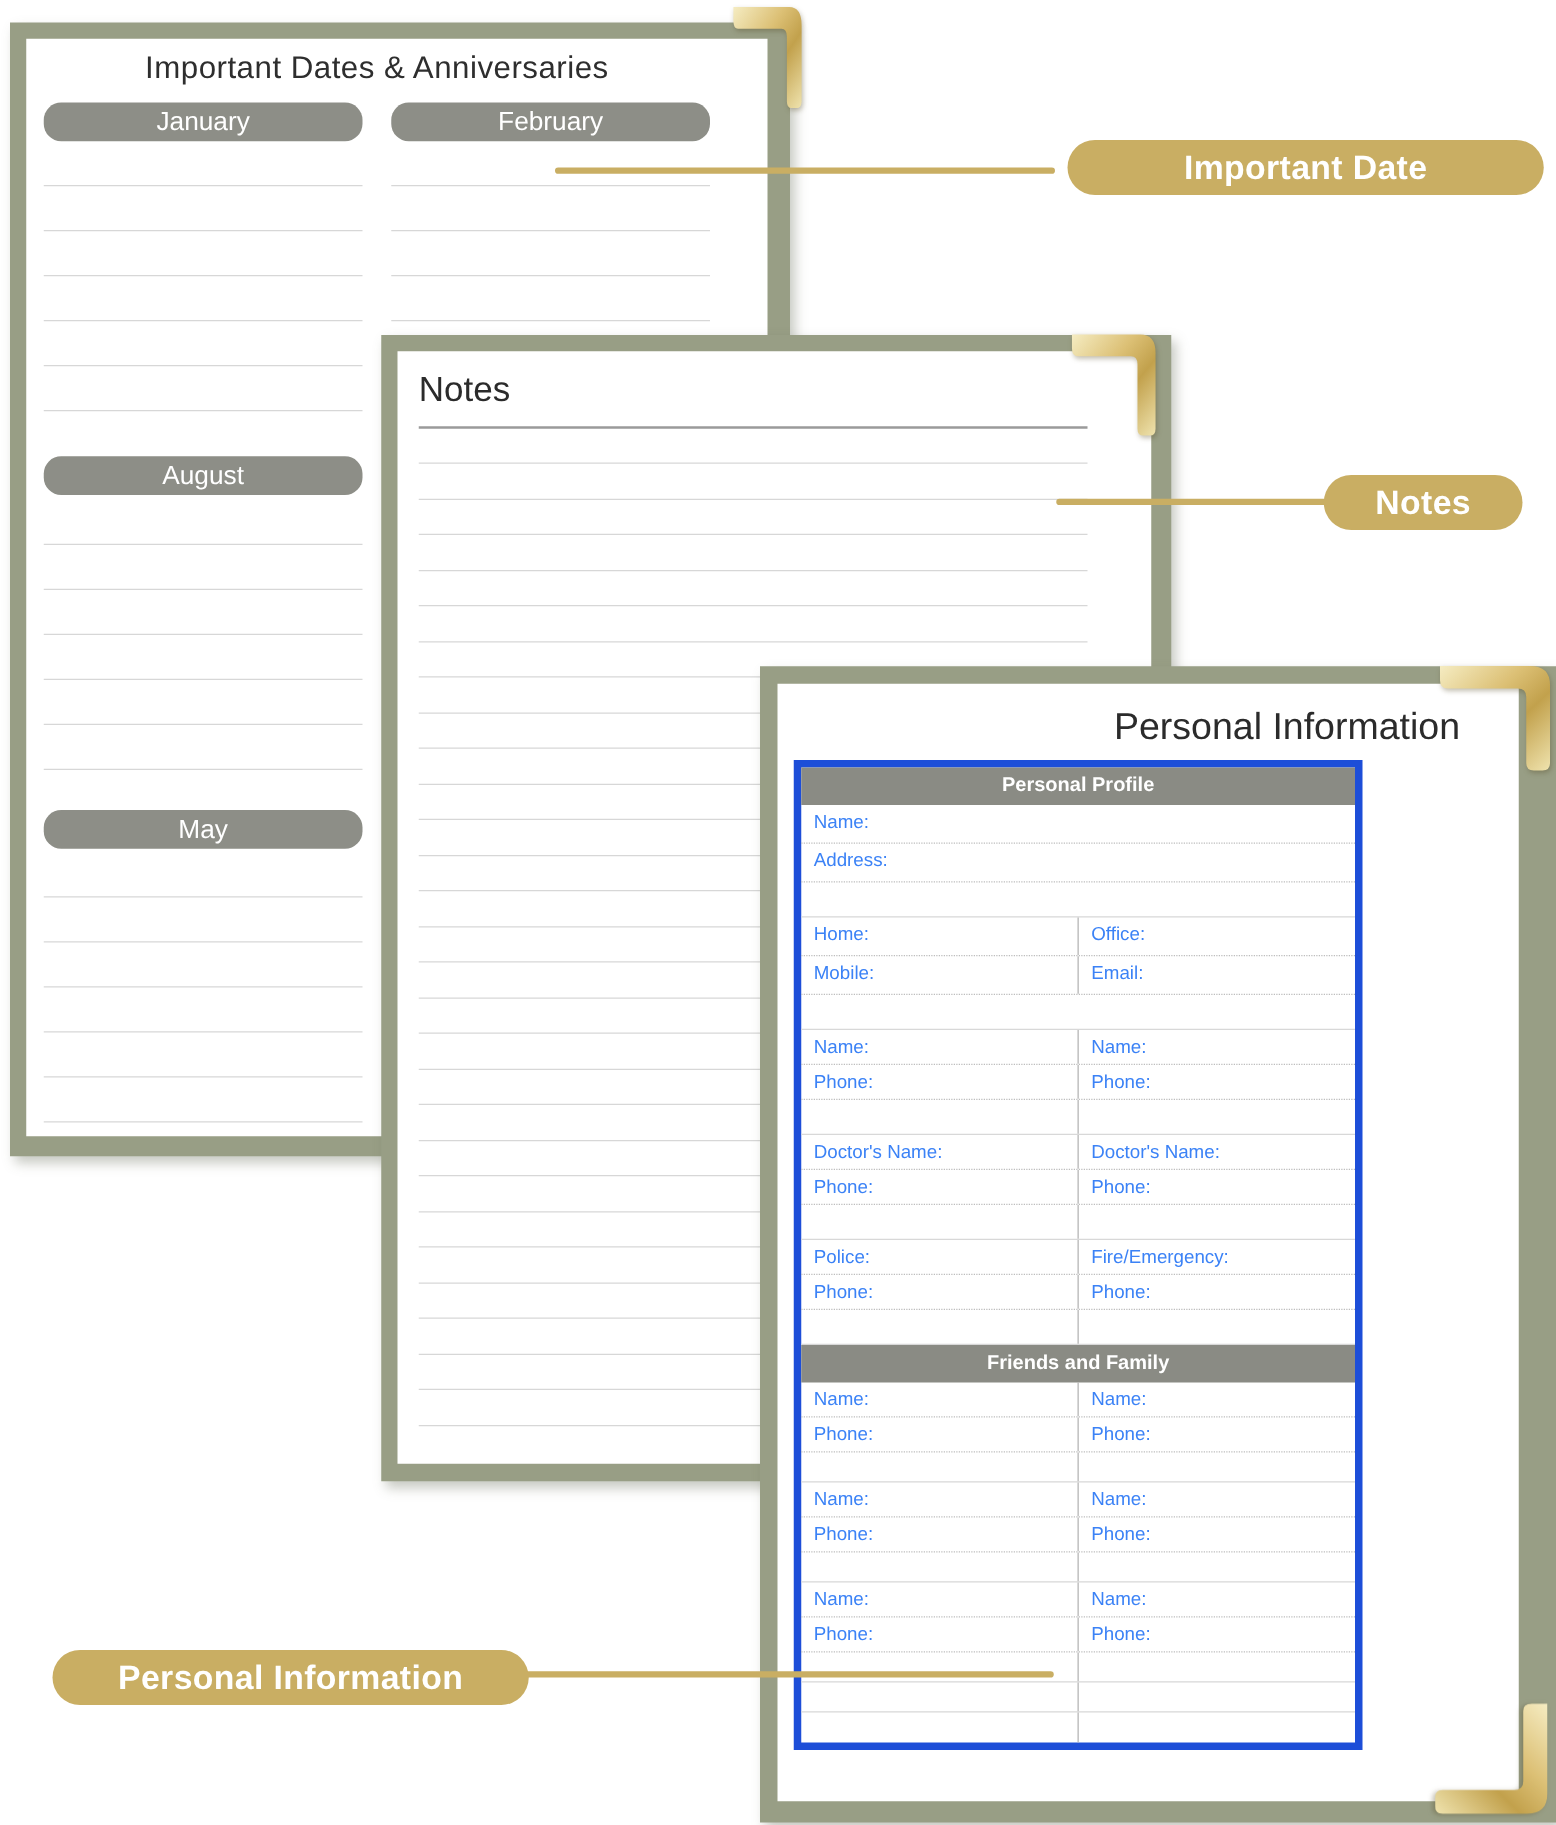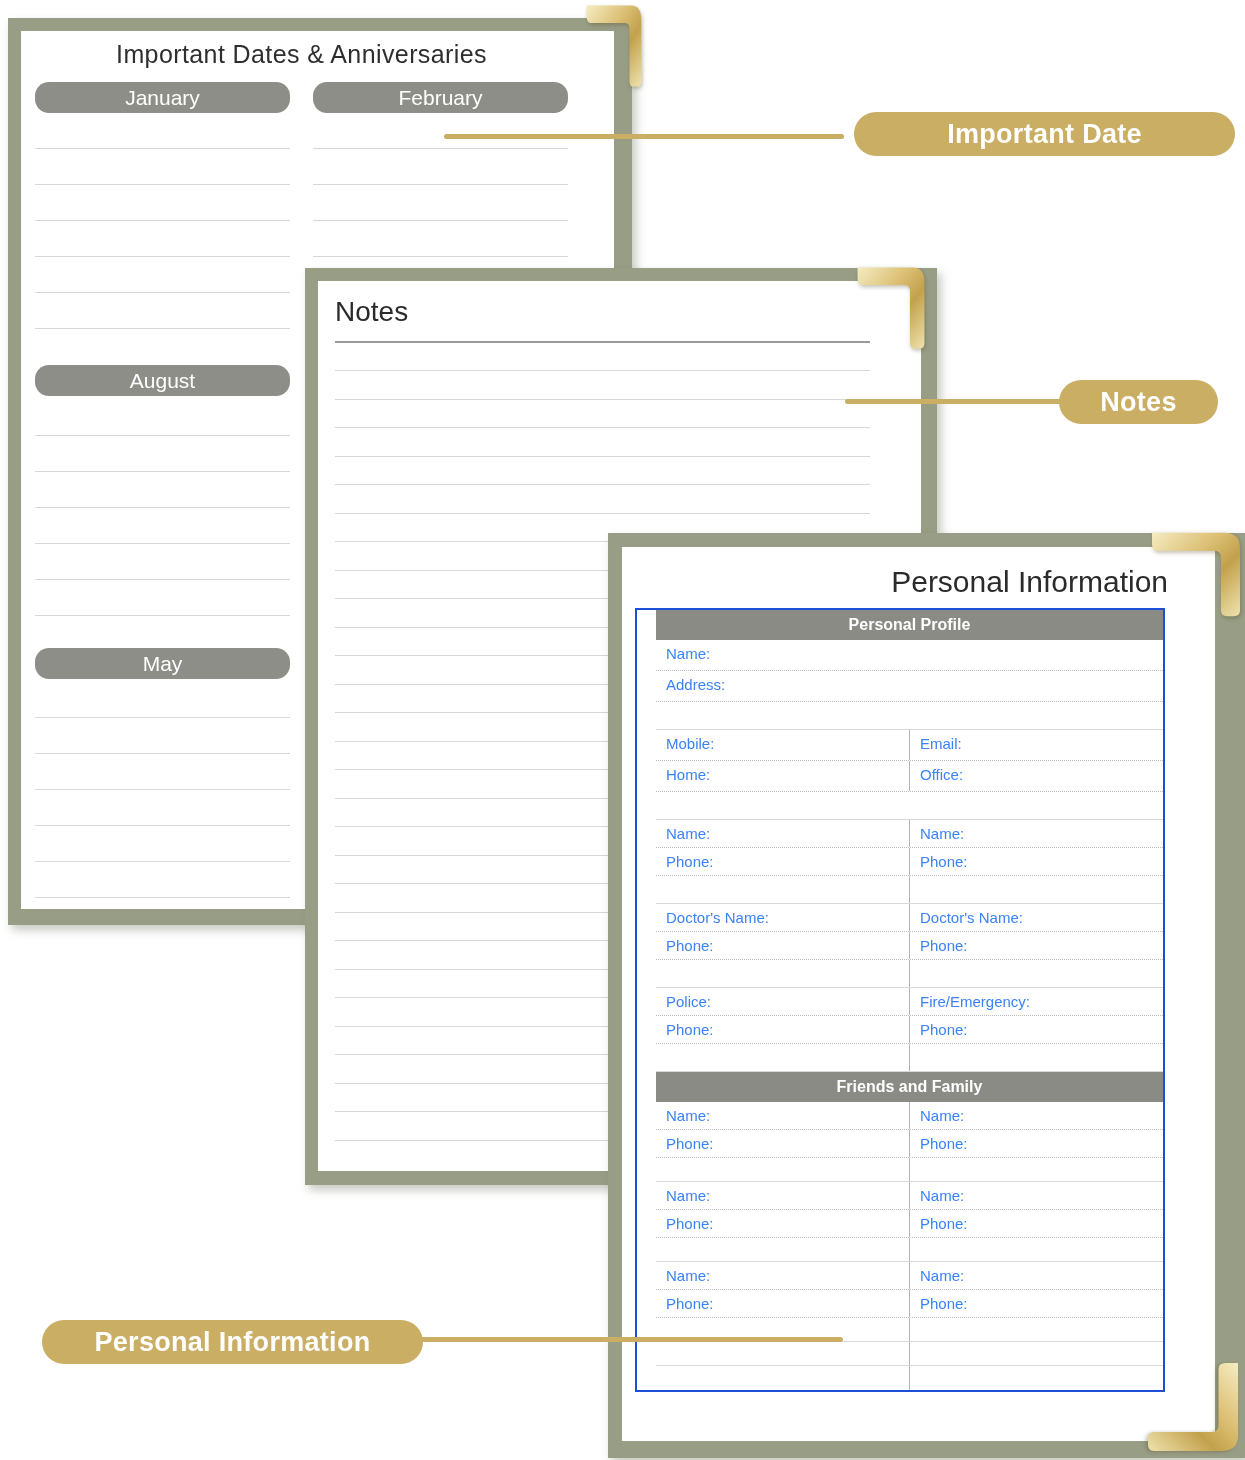--- a/index.html
+++ b/index.html
@@ -27,22 +27,22 @@
   }
   .rule { position:absolute; height:1px; background:#d7d7d7; }
   .rule.dark { height:2px; background:#9a9a9a; }
 
   .notes-title { position:absolute; left:30px; top:28px; font-size:28px; color:#2b2b2b; }
 
   .personal-title { position:absolute; top:32px; right:77px; font-size:30px; color:#2b2b2b; }
 
   
   .pi-table {
-    position:absolute; left:27px; top:75px; width:530px;
-    border:2px solid #1d4ed8; background:#ffffff; box-sizing:border-box;padding-left:19px;
+    position:absolute; left:27px; top:75px; width:455px;
+    border:6px solid #1d4ed8; background:#ffffff; box-sizing:border-box;
   }
   .pi-header {
     height:30px; background:#8a8b84; color:#ffffff; font-weight:bold;
     font-size:16px; text-align:center; line-height:30px; box-sizing:border-box;
   }
   .pi-row { display:flex; box-sizing:border-box; border-bottom:1px dotted #bdbdbd; }
   .pi-row.blank { border-bottom:1px solid #d8d8d8; }
   .pi-row:last-child { border-bottom:none; }
   .pi-cell {
     flex:1; font-size:15px; color:#3b82f6; padding:5px 0 0 10px;
@@ -149,26 +149,26 @@
         <div class="pi-row" style="height: 31px;">
           <div class="pi-cell">Name:</div>
         </div>
         <div class="pi-row" style="height: 31px; justify-content: flex-end;">
           <div class="pi-cell">Address:</div>
         </div>
         <div class="pi-row blank" style="height: 28px;">
           <div class="pi-cell"></div>
         </div>
         <div class="pi-row" style="height: 31px;">
+          <div class="pi-cell left-cell">Home:</div>
+          <div class="pi-cell">Office:</div>
+        </div>
+        <div class="pi-row" style="height: 31px;">
           <div class="pi-cell left-cell">Mobile:</div>
           <div class="pi-cell">Email:</div>
-        </div>
-        <div class="pi-row" style="height: 31px;">
-          <div class="pi-cell left-cell">Home:</div>
-          <div class="pi-cell">Office:</div>
         </div>
         <div class="pi-row blank" style="height: 28px;">
           <div class="pi-cell"></div>
         </div>
         <div class="pi-row" style="height: 28px;">
           <div class="pi-cell left-cell">Name:</div>
           <div class="pi-cell">Name:</div>
         </div>
         <div class="pi-row" style="height: 28px;">
           <div class="pi-cell left-cell">Phone:</div>

